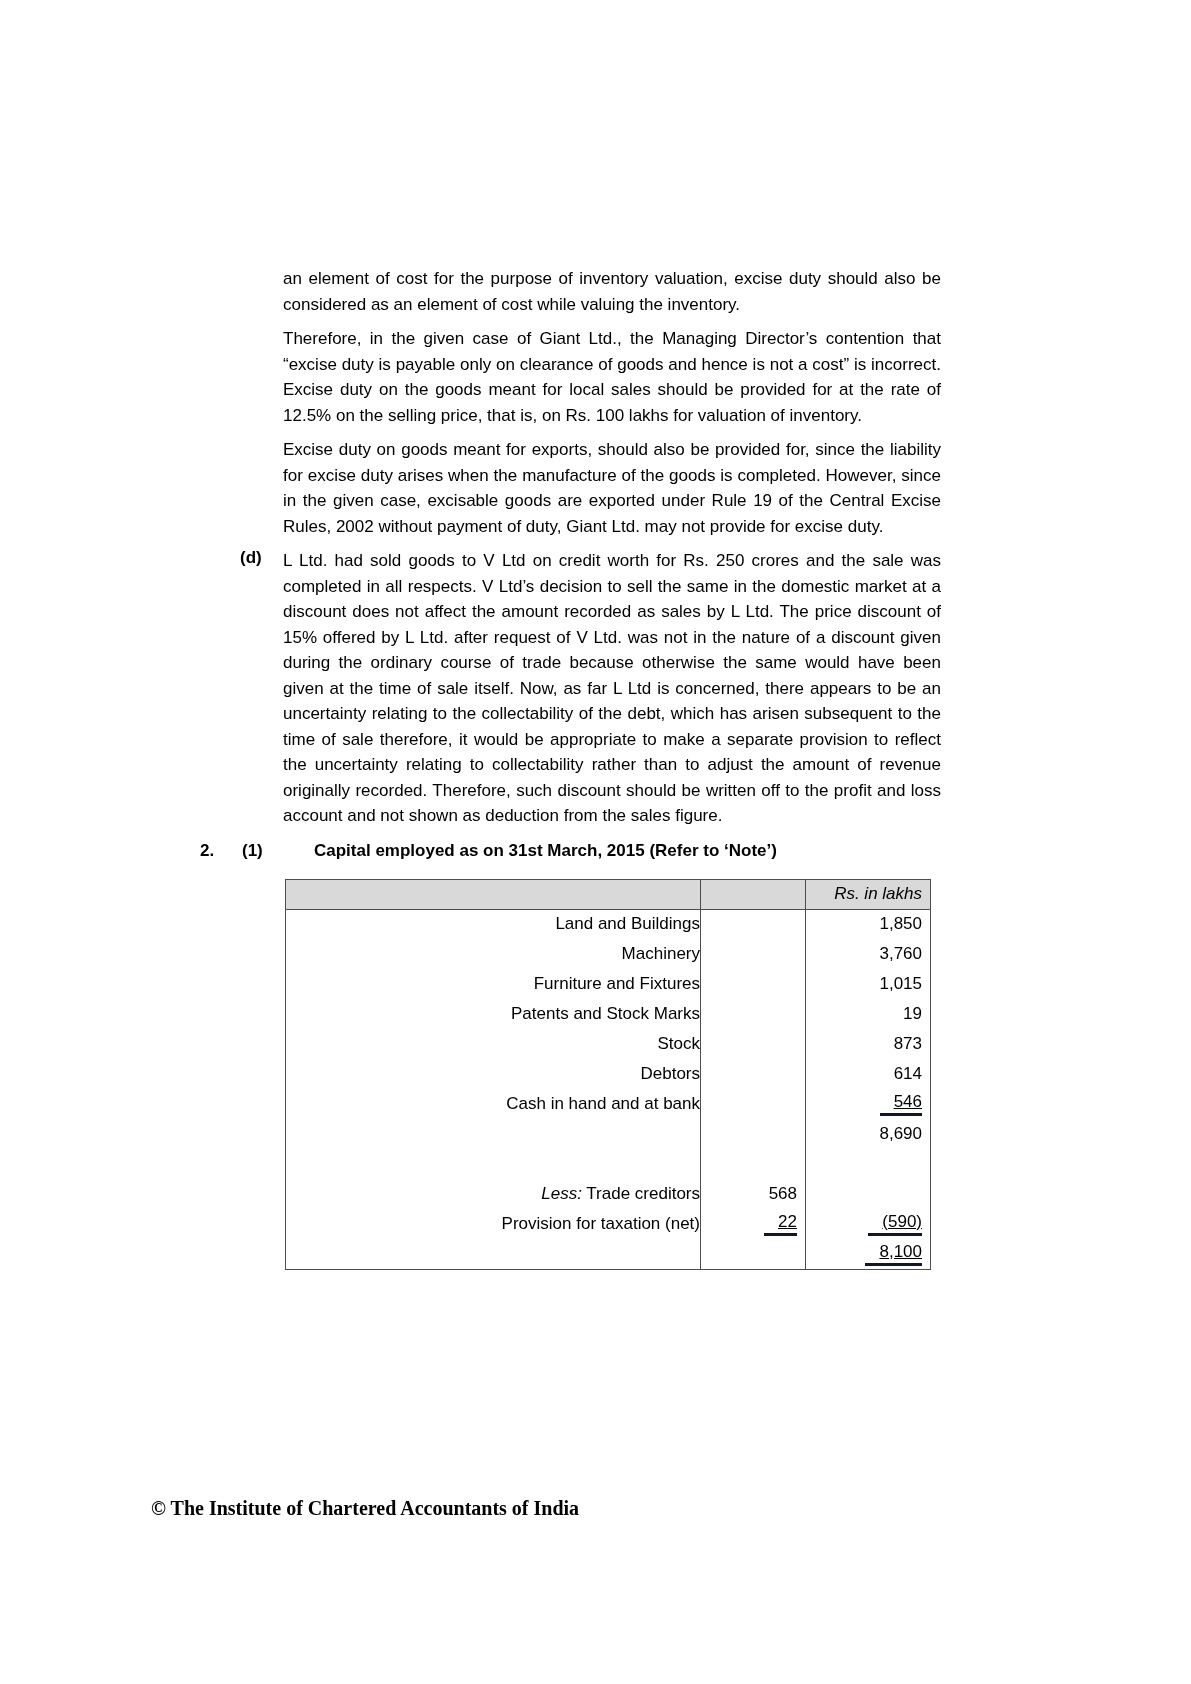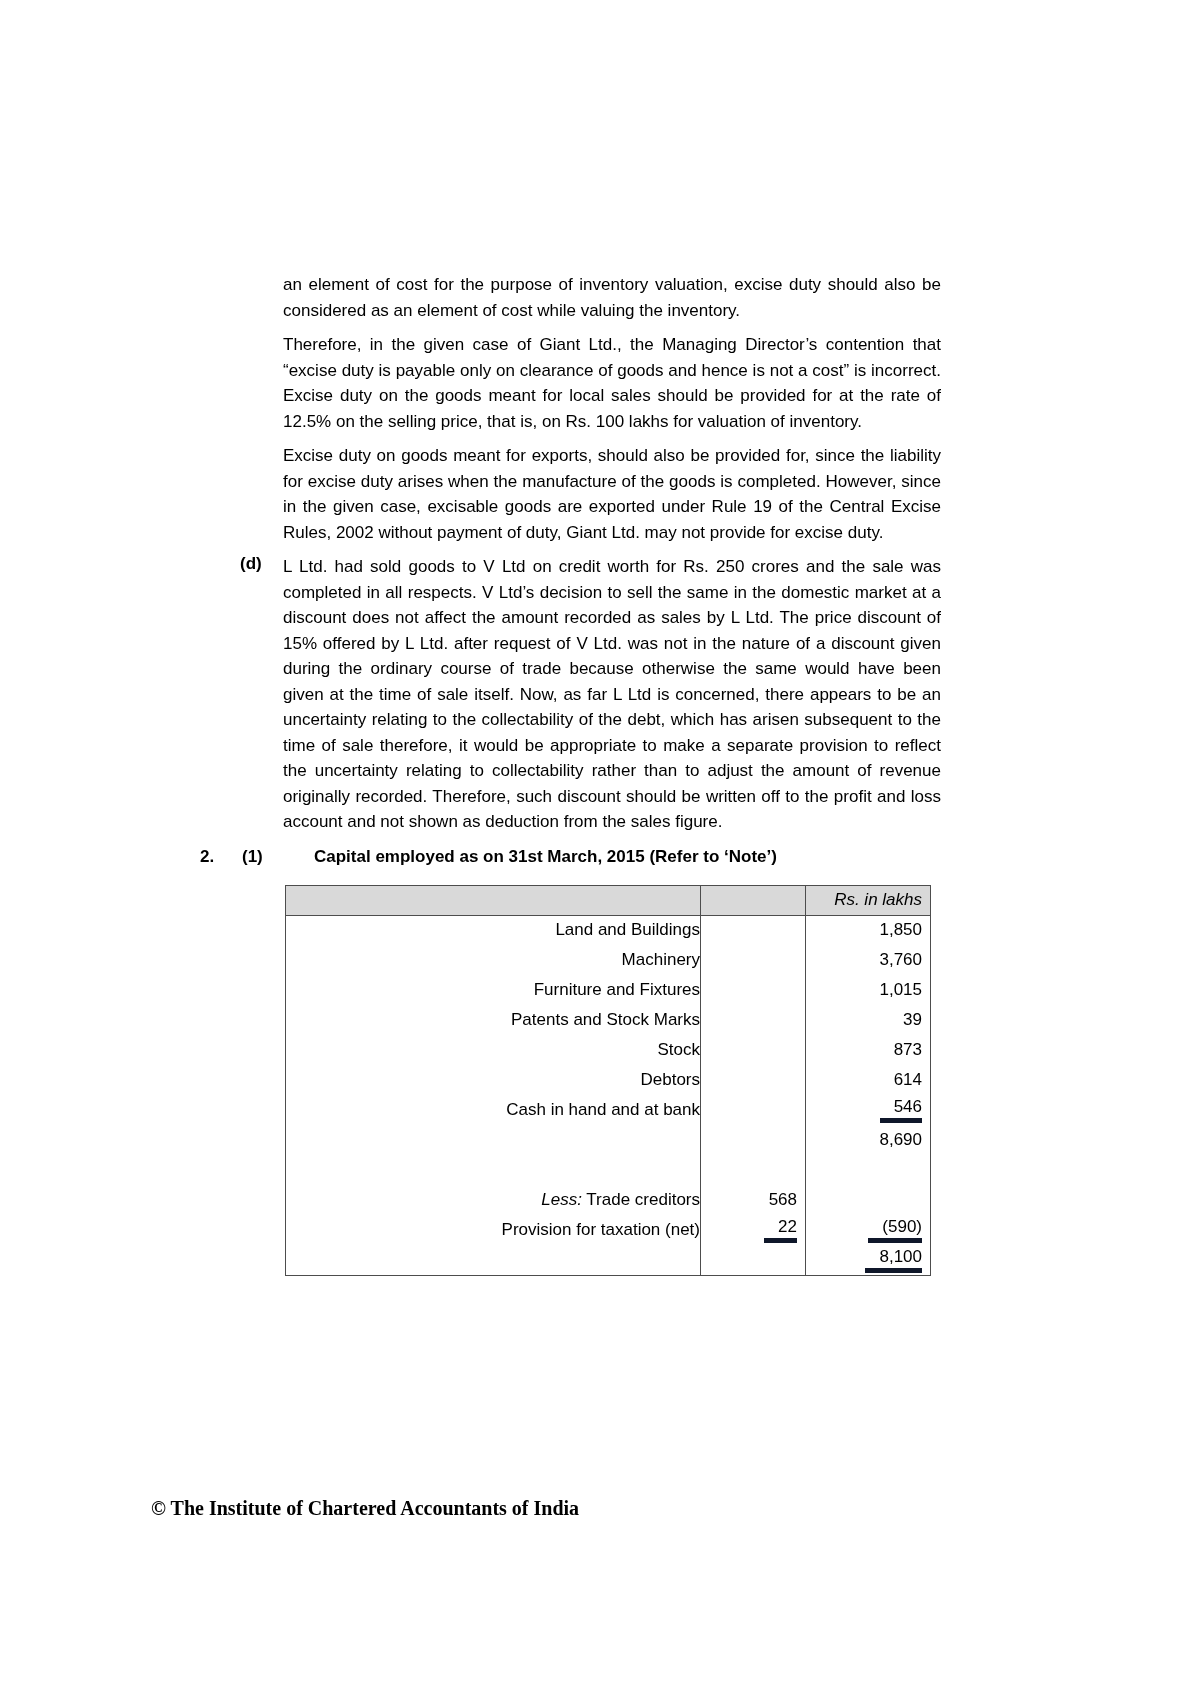--- a/index.html
+++ b/index.html
@@ -4,21 +4,21 @@
 <style>
   * { margin:0; padding:0; box-sizing:border-box; }
   html,body { background:#ffffff; }
   body {
     width:1191px; height:1684px;
     font-family:"Liberation Sans", sans-serif;
     color:#000;
   }
   .page { position:relative; width:1191px; height:1684px; background:#fff; overflow:hidden; }
 
-  .content { position:absolute; top:272px; left:200px; width:745px; }
+  .content { position:absolute; top:266px; left:200px; width:745px; }
 
   .para {
     margin-left:83px; width:658px;
     font-size:17px; line-height:1.5;
     text-align:justify;
     margin-bottom:9px;
   }
   .item { position:relative; margin-bottom:6px; }
   .item .marker {
     position:absolute; left:40px; top:0;
@@ -52,21 +52,21 @@
     border-right:1px solid #4d4d4d;
     height:30px;
     vertical-align:middle;
   }
   td.desc { padding-left:10px; text-align:right; }
   td.num  { padding-right:8px; text-align:right; }
   th.num  { padding-right:8px; text-align:right; }
   .italic { font-style:italic; }
   .indent2 { padding-left:60px; }
   .spacer td { height:30px; }
-  .ul { display:inline-block; border-bottom:5px solid #0f172a; padding:0 0 1px 14px; line-height:1.2; }
+  .ul { display:inline-block; border-bottom:3px solid #0f172a; padding:0 0 1px 14px; line-height:1.2;text-decoration:underline; }
 
   .footer {
     position:absolute; left:135px; top:1497px;
     font-family:"Liberation Serif", serif;
     font-weight:bold; font-size:20px;margin-left:16px;
   }
 </style>
 </head>
 <body>
 
@@ -115,21 +115,21 @@
           <td class="num">3,760</td>
         </tr>
         <tr>
           <td class="desc">Furniture and Fixtures</td>
           <td class="num"></td>
           <td class="num">1,015</td>
         </tr>
         <tr>
           <td class="desc">Patents and Stock Marks</td>
           <td class="num"></td>
-          <td class="num">39</td>
+          <td class="num">19</td>
         </tr>
         <tr>
           <td class="desc">Stock</td>
           <td class="num"></td>
           <td class="num">873</td>
         </tr>
         <tr>
           <td class="desc">Debtors</td>
           <td class="num"></td>
           <td class="num">614</td>

